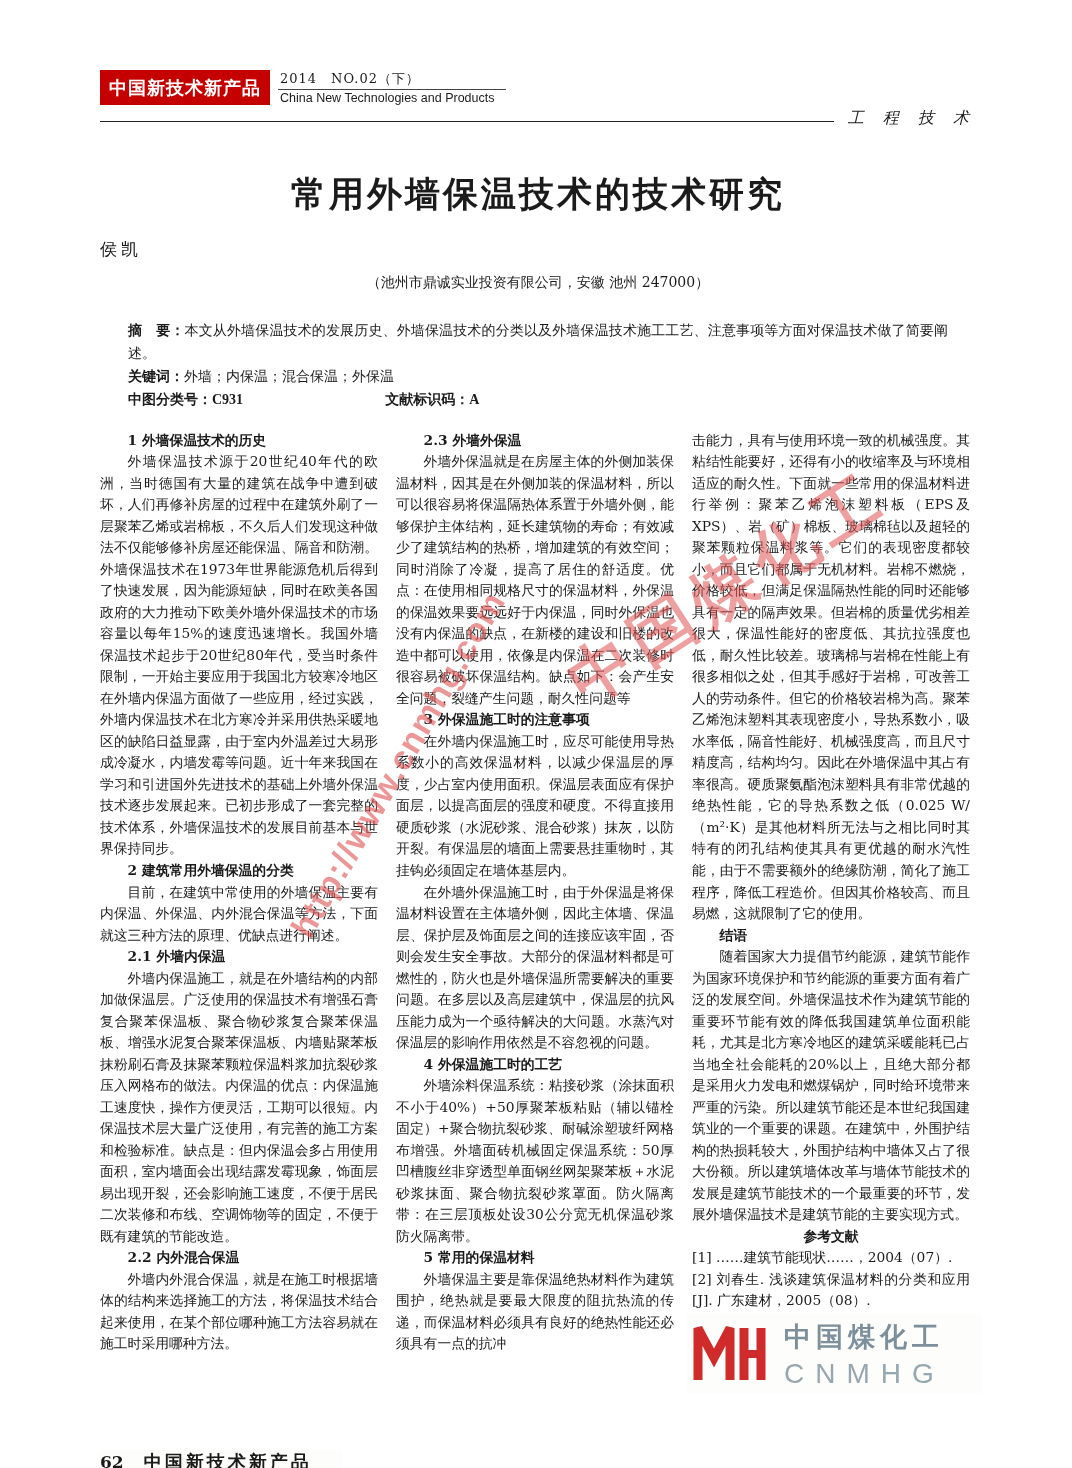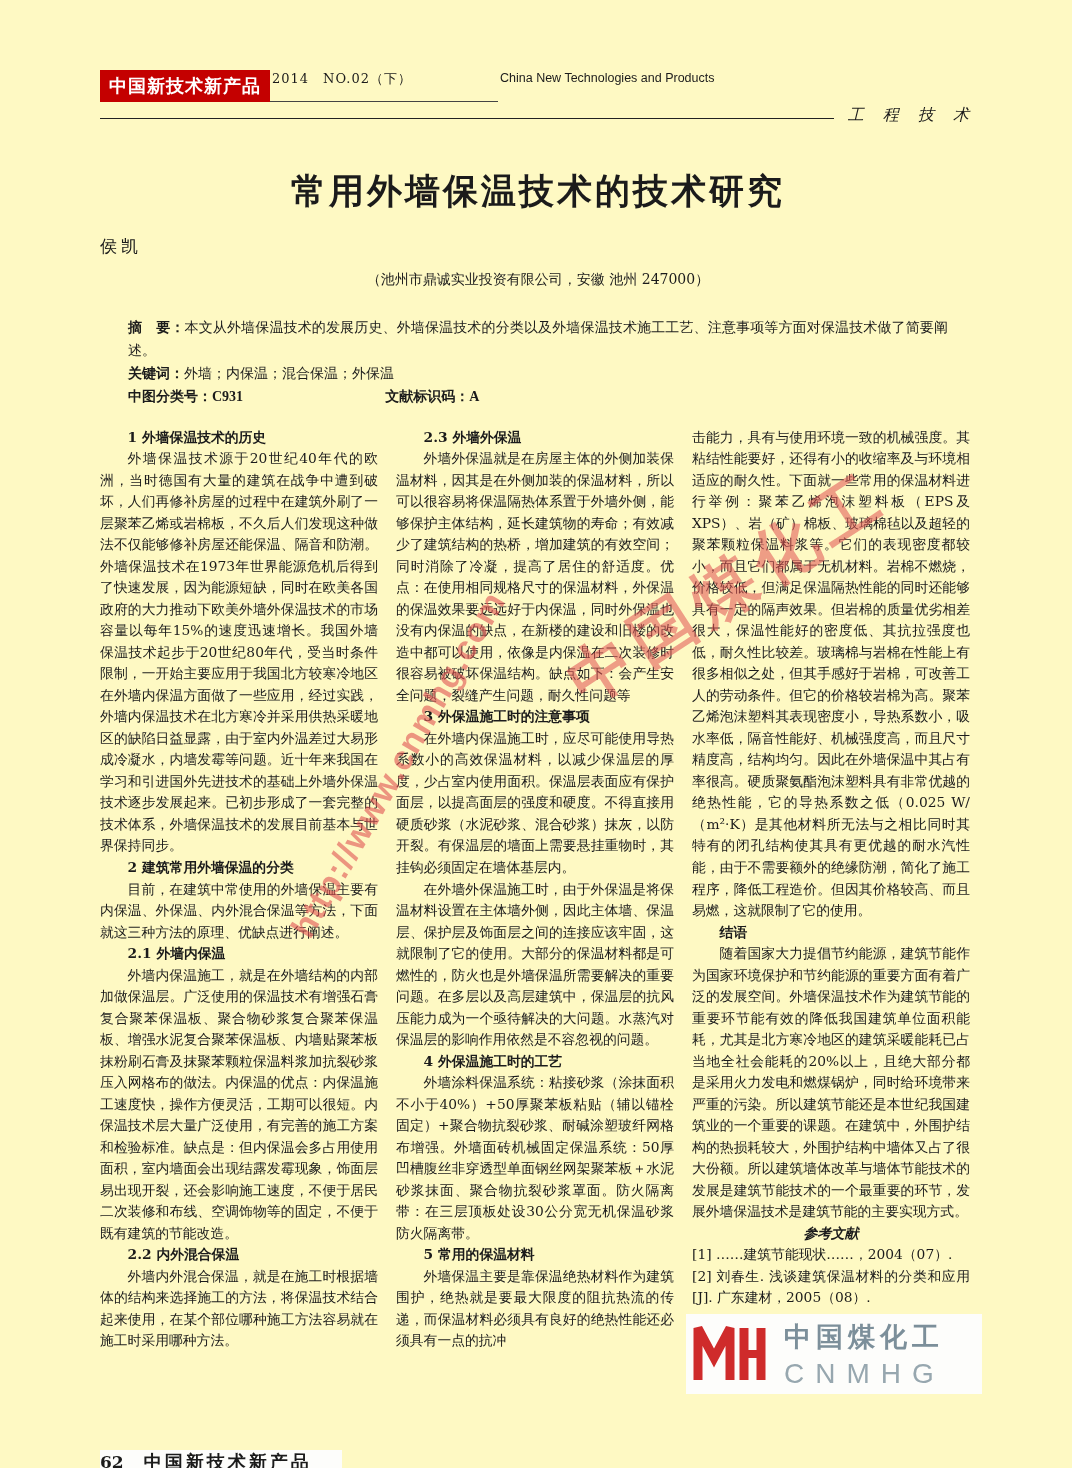--- a/index.html
+++ b/index.html
@@ -1,37 +1,37 @@
 <!DOCTYPE html>
 <html><head>
 <meta charset="utf-8">
 <style>
   * { box-sizing: border-box; margin: 0; padding: 0; }
   body { background: #e8e8e8; }
   .page {
     position: relative;
     width: 1072px; height: 1468px;
     margin: 0 auto;
-    background: #fef9c3;
+    background: #ffffff;
     overflow: hidden;
     font-family: "DejaVu Serif", "Liberation Serif", serif;
     color: #1b1b1b;
   }
   .content { position: absolute; left: 100px; right: 96px; top: 70px; }
 
   
   .header-top { display: flex; align-items: stretch; }
   .red-box {
     background: #c40000; color: #fff;
     font-family: "Liberation Sans", sans-serif;
     font-weight: 700; font-size: 18px;
     padding: 4px 9px; letter-spacing: 1px;
     display: flex; align-items: center;
   }
-  .issue-block { display: flex; flex-direction: row; justify-content: space-between; }
+  .issue-block { margin-left: 8px; display: flex; flex-direction: column; justify-content: space-between; }
   .issue-line { font-size: 13px; letter-spacing: 1px; border-bottom: 1px solid #444; padding: 0 2px 1px 2px; width: fit-content; min-width: 228px; }
   .journal-en { font-size: 12.5px; font-family: "Liberation Sans", sans-serif; padding: 1px 2px 0 2px; }
   .header-rule-row { display: flex; align-items: flex-end; margin-top: 3px; }
   .rule { flex: 1; border-bottom: 1.5px solid #222; margin-bottom: 7px; margin-right: 14px; }
   .section-label { font-size: 16px; font-style: italic; letter-spacing: 7px; white-space: nowrap; }
 
   
   .title { text-align: center; font-size: 35px; font-weight: 700; margin-top: 42px; letter-spacing: 3px; }
   .author { text-align: left; font-size: 17px; margin-top: 20px; letter-spacing: 4px; }
   .affil  { text-align: center; font-size: 14px; margin-top: 13px; }
@@ -41,21 +41,21 @@
   .meta .label { font-weight: 700; }
   .kw-line { margin-top: 1px; }
   .clc-line { font-weight: 700; margin-top: 1px; font-family: Liberation Serif, serif; }
   .doc-pair { margin-left: 142px; }
 
   
   .columns { display: flex; gap: 18px; margin-top: 18px; }
   .col { width: 278px; font-size: 13.8px; line-height: 1.56; text-align: justify; }
   .para { text-indent: 2em; }
   .para.h { font-weight: 700; }
-  .para.hc { font-weight: 700; text-indent: 0; text-align: center; font-style: italic; }
+  .para.hc { font-weight: 700; text-indent: 0; text-align: center; }
   .para.pc, .para.ref { text-indent: 0; }
 
   
   .wm { position: absolute; white-space: nowrap; pointer-events: none; z-index: 6;
         font-family: "Liberation Sans", sans-serif; font-weight: 700; }
   .wm-name { left: 545px; top: 545px; font-size: 64px; letter-spacing: 9px;
              color: rgba(224, 82, 82, 0.55); transform: rotate(-33deg); }
   .wm-url  { left: 300px; top: 915px; font-size: 34px; letter-spacing: 1px;
              color: rgba(224, 82, 82, 0.60); transform: rotate(-60deg); transform-origin: left center; }
 
@@ -113,21 +113,21 @@
           <p class="para h">2.1 外墙内保温</p>
           <p class="para p">外墙内保温施工，就是在外墙结构的内部加做保温层。广泛使用的保温技术有增强石膏复合聚苯保温板、聚合物砂浆复合聚苯保温板、增强水泥复合聚苯保温板、内墙贴聚苯板抹粉刷石膏及抹聚苯颗粒保温料浆加抗裂砂浆压入网格布的做法。内保温的优点：内保温施工速度快，操作方便灵活，工期可以很短。内保温技术层大量广泛使用，有完善的施工方案和检验标准。缺点是：但内保温会多占用使用面积，室内墙面会出现结露发霉现象，饰面层易出现开裂，还会影响施工速度，不便于居民二次装修和布线、空调饰物等的固定，不便于既有建筑的节能改造。</p>
           <p class="para h">2.2 内外混合保温</p>
           <p class="para p">外墙内外混合保温，就是在施工时根据墙体的结构来选择施工的方法，将保温技术结合起来使用，在某个部位哪种施工方法容易就在施工时采用哪种方法。</p>
         </div>
       <div class="col">
           <p class="para h">2.3 外墙外保温</p>
           <p class="para p">外墙外保温就是在房屋主体的外侧加装保温材料，因其是在外侧加装的保温材料，所以可以很容易将保温隔热体系置于外墙外侧，能够保护主体结构，延长建筑物的寿命；有效减少了建筑结构的热桥，增加建筑的有效空间；同时消除了冷凝，提高了居住的舒适度。优点：在使用相同规格尺寸的保温材料，外保温的保温效果要远远好于内保温，同时外保温也没有内保温的缺点，在新楼的建设和旧楼的改造中都可以使用，依像是内保温在二次装修时很容易被破坏保温结构。缺点如下：会产生安全问题，裂缝产生问题，耐久性问题等</p>
           <p class="para h">3 外保温施工时的注意事项</p>
           <p class="para p">在外墙内保温施工时，应尽可能使用导热系数小的高效保温材料，以减少保温层的厚度，少占室内使用面积。保温层表面应有保护面层，以提高面层的强度和硬度。不得直接用硬质砂浆（水泥砂浆、混合砂浆）抹灰，以防开裂。有保温层的墙面上需要悬挂重物时，其挂钩必须固定在墙体基层内。</p>
-          <p class="para p">在外墙外保温施工时，由于外保温是将保温材料设置在主体墙外侧，因此主体墙、保温层、保护层及饰面层之间的连接应该牢固，这就限制了它的使用。大部分的保温材料都是可燃性的，防火也是外墙保温所需要解决的重要问题。在多层以及高层建筑中，保温层的抗风压能力成为一个亟待解决的大问题。水蒸汽对保温层的影响作用依然是不容忽视的问题。</p>
+          <p class="para p">在外墙外保温施工时，由于外保温是将保温材料设置在主体墙外侧，因此主体墙、保温层、保护层及饰面层之间的连接应该牢固，否则会发生安全事故。大部分的保温材料都是可燃性的，防火也是外墙保温所需要解决的重要问题。在多层以及高层建筑中，保温层的抗风压能力成为一个亟待解决的大问题。水蒸汽对保温层的影响作用依然是不容忽视的问题。</p>
           <p class="para h">4 外保温施工时的工艺</p>
           <p class="para p">外墙涂料保温系统：粘接砂浆（涂抹面积不小于40%）+50厚聚苯板粘贴（辅以锚栓固定）+聚合物抗裂砂浆、耐碱涂塑玻纤网格布增强。外墙面砖机械固定保温系统：50厚凹槽腹丝非穿透型单面钢丝网架聚苯板＋水泥砂浆抹面、聚合物抗裂砂浆罩面。防火隔离带：在三层顶板处设30公分宽无机保温砂浆防火隔离带。</p>
           <p class="para h">5 常用的保温材料</p>
           <p class="para p">外墙保温主要是靠保温绝热材料作为建筑围护，绝热就是要最大限度的阻抗热流的传递，而保温材料必须具有良好的绝热性能还必须具有一点的抗冲</p>
         </div>
       <div class="col">
           <p class="para pc">击能力，具有与使用环境一致的机械强度。其粘结性能要好，还得有小的收缩率及与环境相适应的耐久性。下面就一些常用的保温材料进行举例：聚苯乙烯泡沫塑料板（EPS及XPS）、岩（矿）棉板、玻璃棉毡以及超轻的聚苯颗粒保温料浆等。它们的表现密度都较小，而且它们都属于无机材料。岩棉不燃烧，价格较低，但满足保温隔热性能的同时还能够具有一定的隔声效果。但岩棉的质量优劣相差很大，保温性能好的密度低、其抗拉强度也低，耐久性比较差。玻璃棉与岩棉在性能上有很多相似之处，但其手感好于岩棉，可改善工人的劳动条件。但它的价格较岩棉为高。聚苯乙烯泡沫塑料其表现密度小，导热系数小，吸水率低，隔音性能好、机械强度高，而且尺寸精度高，结构均匀。因此在外墙保温中其占有率很高。硬质聚氨酯泡沫塑料具有非常优越的绝热性能，它的导热系数之低（0.025 W/（m²·K）是其他材料所无法与之相比同时其特有的闭孔结构使其具有更优越的耐水汽性能，由于不需要额外的绝缘防潮，简化了施工程序，降低工程造价。但因其价格较高、而且易燃，这就限制了它的使用。</p>
           <p class="para h">结语</p>
           <p class="para p">随着国家大力提倡节约能源，建筑节能作为国家环境保护和节约能源的重要方面有着广泛的发展空间。外墙保温技术作为建筑节能的重要环节能有效的降低我国建筑单位面积能耗，尤其是北方寒冷地区的建筑采暖能耗已占当地全社会能耗的20%以上，且绝大部分都是采用火力发电和燃煤锅炉，同时给环境带来严重的污染。所以建筑节能还是本世纪我国建筑业的一个重要的课题。在建筑中，外围护结构的热损耗较大，外围护结构中墙体又占了很大份额。所以建筑墙体改革与墙体节能技术的发展是建筑节能技术的一个最重要的环节，发展外墙保温技术是建筑节能的主要实现方式。</p>
           <p class="para hc">参考文献</p>

